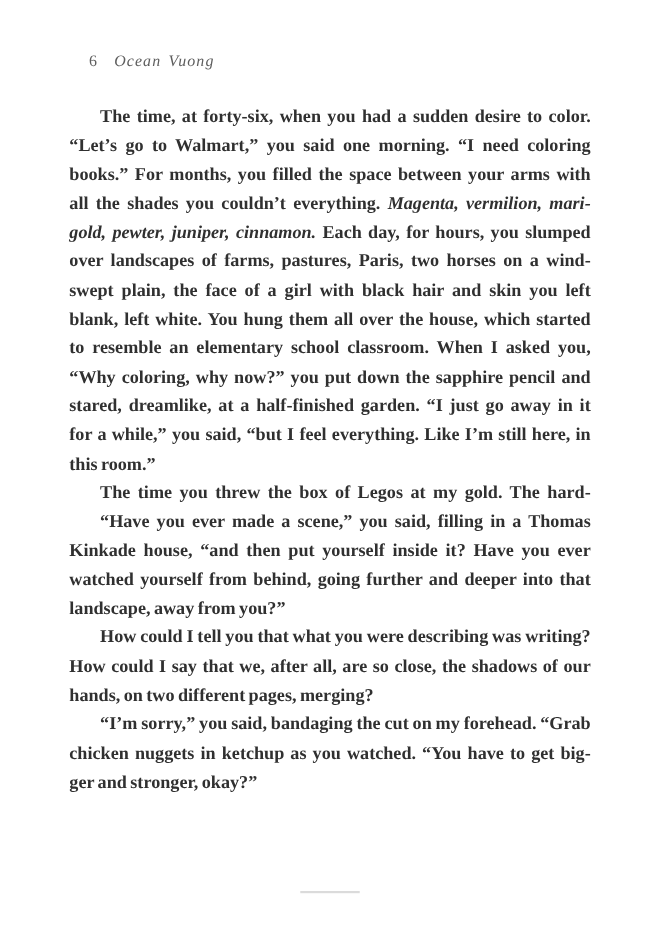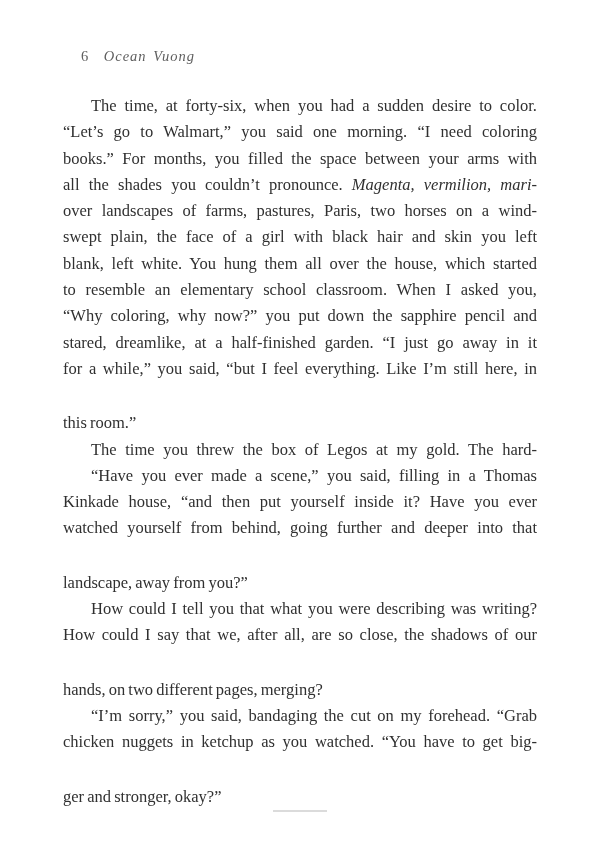--- a/index.html
+++ b/index.html
@@ -39,28 +39,28 @@
   }
   .body-text{
     position:absolute;
     left:63px;
     top:93px;
     width:474px;
     font-size:16.5px;
     line-height:26.3px;
     color:var(--text);
     word-spacing:-1px;
+    font-weight:bold;
   }
   .line{
     text-align:justify;
     text-align-last:justify;
   }
   .line.last{
     text-align-last:left;
-    margin-top:28px;
   }
   .line.indent{
     text-indent:28px;
   }
   .line em{
     font-style:italic;
   }
   .section-divider{
     position:absolute;
     left:273px;
@@ -77,21 +77,22 @@
 
   <div class="running-header">
     <span class="folio">6</span>
     <span class="running-title">Ocean Vuong</span>
   </div>
 
   <div class="body-text">
       <div class="line indent"><span>The time, at forty-six, when you had a sudden desire to color.</span></div>
       <div class="line"><span>“Let’s go to Walmart,” you said one morning. “I need coloring</span></div>
       <div class="line"><span>books.” For months, you filled the space between your arms with</span></div>
-      <div class="line"><span>all the shades you couldn’t pronounce. </span><em>Magenta, vermilion, mari-</em></div>
+      <div class="line"><span>all the shades you couldn’t everything. </span><em>Magenta, vermilion, mari-</em></div>
+      <div class="line"><em>gold, pewter, juniper, cinnamon.</em><span> Each day, for hours, you slumped</span></div>
       <div class="line"><span>over landscapes of farms, pastures, Paris, two horses on a wind-</span></div>
       <div class="line"><span>swept plain, the face of a girl with black hair and skin you left</span></div>
       <div class="line"><span>blank, left white. You hung them all over the house, which started</span></div>
       <div class="line"><span>to resemble an elementary school classroom. When I asked you,</span></div>
       <div class="line"><span>“Why coloring, why now?” you put down the sapphire pencil and</span></div>
       <div class="line"><span>stared, dreamlike, at a half-finished garden. “I just go away in it</span></div>
       <div class="line"><span>for a while,” you said, “but I feel everything. Like I’m still here, in</span></div>
       <div class="line last"><span>this room.”</span></div>
       <div class="line indent"><span>The time you threw the box of Legos at my gold. The hard-</span></div>
       <div class="line indent"><span>“Have you ever made a scene,” you said, filling in a Thomas</span></div>

